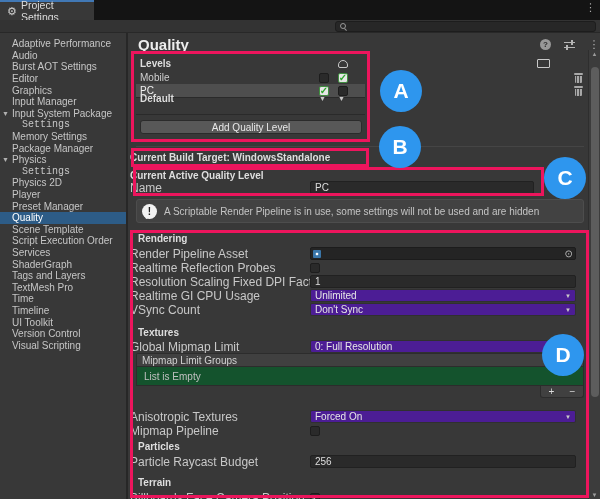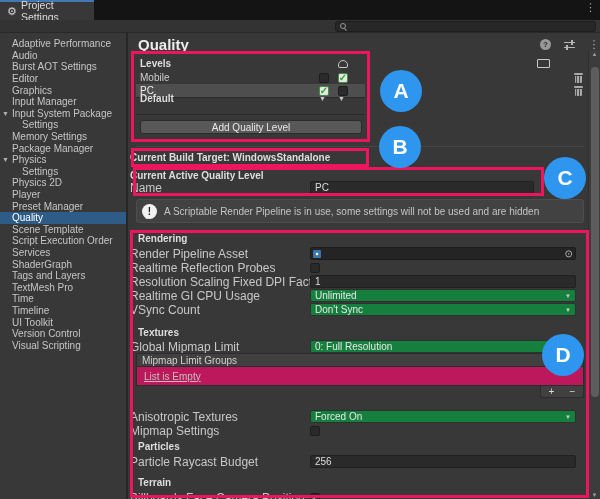--- a/index.html
+++ b/index.html
@@ -17,40 +17,40 @@
   .toolbar { position:absolute; left:0; top:20px; width:600px; height:13px; background:#333333; border-bottom:1px solid #282828; }
   .searchbox { position:absolute; left:335px; top:1px; width:261px; height:11px; background:#272727; border:1px solid #1d1d1d; border-radius:3px; display:flex; align-items:center; padding-left:3px; }
   .mag { width:9px; height:9px; position:relative; flex:none; }
   .mag::before { content:""; position:absolute; width:4px; height:4px; border:1px solid #979797; border-radius:50%; top:1px; left:1px; }
   .mag::after { content:""; position:absolute; width:3px; height:1px; background:#979797; transform:rotate(45deg); top:7px; left:5px; }
 
   
   .sidebar { position:absolute; left:0; top:33px; width:128px; height:466px; background:#383838; border-right:2px solid #272727; padding-top:5px; }
   .sb-item { height:11.6px; display:flex; align-items:center; padding-left:12px; font-size:10px; color:#c6c6c6; white-space:nowrap; position:relative; }
   .sb-item.sel { background:#2d5c87; color:#ffffff; }
-  .sb-item.indent { padding-left:22px; }
+  .sb-item.indent { padding-left:22px;font-family:Liberation Mono, monospace; }
   .sb-arrow { position:absolute; left:2px; top:2px; font-size:7px; color:#b0b0b0; }
 
   
   .main { position:absolute; left:130px; top:33px; width:458px; height:466px; background:#383838; overflow:hidden; }
   .page-title { position:absolute; left:8px; top:3px; font-size:15px; font-weight:bold; color:#ededed; }
   .hdr-icons { position:absolute; top:6px; left:410px; display:flex; gap:13px; align-items:center; }
   .help-ic { width:11px; height:11px; border-radius:50%; background:#989898; color:#2c2c2c; font-size:8px; font-weight:bold; display:flex; align-items:center; justify-content:center; }
   .preset-ic { width:11px; height:10px; position:relative; }
   .preset-ic::before { content:""; position:absolute; left:0; top:2px; width:11px; height:1px; background:#b5b5b5; box-shadow:0 5px 0 #b5b5b5; }
   .preset-ic::after { content:""; position:absolute; width:2px; height:5px; background:#b5b5b5; top:0; left:7px; box-shadow:-5px 5px 0 #b5b5b5; }
   .panel-kebab { position:absolute; left:588px; top:38px; width:12px; text-align:center; font-size:11px; color:#b5b5b5; z-index:11; }
 
   .row { position:absolute; left:0; width:446px; height:13px; display:flex; align-items:center; }
   .lbl { width:180px; flex:none; font-size:12px; color:#c8c8c8; white-space:nowrap; }
   .sec-h { position:absolute; left:8px; font-size:10px; font-weight:bold; color:#dedede; }
   .bold-line { font-weight:bold; color:#dedede; font-size:10px; }
 
   .tf { flex:1; height:13px; background:#2a2a2a; border:1px solid #212121; border-radius:2px; color:#dddddd; font-size:10px; display:flex; align-items:center; padding:0 4px; }
-  .dd { flex:1; height:13px; background:#15803d; border:1px solid #303030; border-radius:2px; color:#e6e6e6; font-size:10px; display:flex; align-items:center; padding:0 4px; position:relative; }
+  .dd { flex:1; height:13px; background:#4c1d95; border:1px solid #303030; border-radius:2px; color:#e6e6e6; font-size:10px; display:flex; align-items:center; padding:0 4px; position:relative; }
   .dd .caret { position:absolute; right:4px; top:3px; font-size:6px; color:#c9c9c9; }
   .obj { flex:1; height:13px; background:#242424; border:1px solid #1c1c1c; border-radius:2px; color:#dddddd; font-size:9.5px; display:flex; align-items:center; padding:0 2px; gap:3px; position:relative; }
   .urp-ic { width:8px; height:8px; flex:none; border-radius:1px; background:radial-gradient(circle at 50% 50%, #ffffff 0 1.5px, #3a76a9 1.6px); }
   .picker { position:absolute; right:2px; top:0; font-size:10px; color:#bbbbbb; }
 
   .cb { width:10px; height:10px; background:#2a2a2a; border:1px solid #1d1d1d; border-radius:2px; display:flex; align-items:center; justify-content:center; flex:none; }
   .cb.on-green { background:#e6e6e6; border-color:#3f8f3f; }
   .cb.on-green .tick { color:#2da52d; font-size:10px; font-weight:bold; line-height:8px; }
   .cb.on-plain .tick { color:#d8d8d8; font-size:9px; line-height:8px; }
 
@@ -73,21 +73,21 @@
   .wide-sep { position:absolute; left:6px; width:448px; height:1px; background:#2a2a2a; border-bottom:1px solid #454545; }
 
   
   .warnbox { position:absolute; left:6px; top:166px; width:448px; height:24px; background:#424242; border:1px solid #4d4d4d; border-radius:3px; display:flex; align-items:center; padding-left:5px; gap:7px; }
   .warn-ic { width:15px; height:15px; border-radius:50%; background:#f2f2f2; color:#1e1e1e; font-weight:bold; font-size:10px; display:flex; align-items:center; justify-content:center; position:relative; flex:none; }
   .warn-ic::after { content:""; position:absolute; bottom:-3px; left:1px; border:3px solid transparent; border-top-color:#f2f2f2; transform:rotate(25deg); }
   .warn-txt { font-size:10px; color:#c4c4c4; }
 
   
   .mlg-bar { position:absolute; left:6px; top:320px; width:448px; height:13px; background:#404040; border:1px solid #2c2c2c; border-bottom:none; border-radius:2px 2px 0 0; display:flex; align-items:center; padding-left:5px; font-size:10px; color:#d2d2d2; }
-  .mlg-body { position:absolute; left:6px; top:333px; width:448px; height:20px; background:#be185d; border:1px solid #2c2c2c; display:flex; align-items:center; padding-left:7px; font-size:10px; color:#c0c0c0;text-decoration:underline; }
+  .mlg-body { position:absolute; left:6px; top:333px; width:448px; height:20px; background:#14532d; border:1px solid #2c2c2c; display:flex; align-items:center; padding-left:7px; font-size:10px; color:#c0c0c0; }
   .mlg-foot { position:absolute; left:410px; top:353px; width:44px; height:12px; background:#404040; border:1px solid #2c2c2c; border-top:none; border-radius:0 0 3px 3px; display:flex; }
   .mlg-foot span { flex:1; display:flex; align-items:center; justify-content:center; font-size:10px; color:#dddddd; line-height:1; }
 
   
   .scrollbar { position:absolute; left:588px; top:50px; width:12px; height:449px; background:#3c3c3c; border-left:1px solid #2e2e2e; z-index:10; }
   .sb-up { position:absolute; top:1px; left:0; width:11px; text-align:center; font-size:6px; color:#9c9c9c; }
   .sb-down { position:absolute; bottom:1px; left:0; width:11px; text-align:center; font-size:6px; color:#9c9c9c; }
   .thumb { position:absolute; left:2px; top:17px; width:8px; height:330px; background:#5d5d5d; border-radius:4px; }
 
   
@@ -302,21 +302,21 @@
     <span>−</span>
   </div>
   <div class="row" style="top:377px;">
     <span class="lbl">Anisotropic Textures</span>
     <span class="dd">
         <span>Forced On</span>
         <span class="caret">▼</span>
       </span>
   </div>
   <div class="row" style="top:391px;">
-    <span class="lbl">Mipmap Settings</span>
+    <span class="lbl">Mipmap Pipeline</span>
     <span class="cb"></span>
   </div>
 
   <div class="sec-h" style="top:408px;">Particles</div>
   <div class="row" style="top:422px;">
     <span class="lbl">Particle Raycast Budget</span>
     <span class="tf">256</span>
   </div>
 
   <div class="sec-h" style="top:444px;">Terrain</div>

